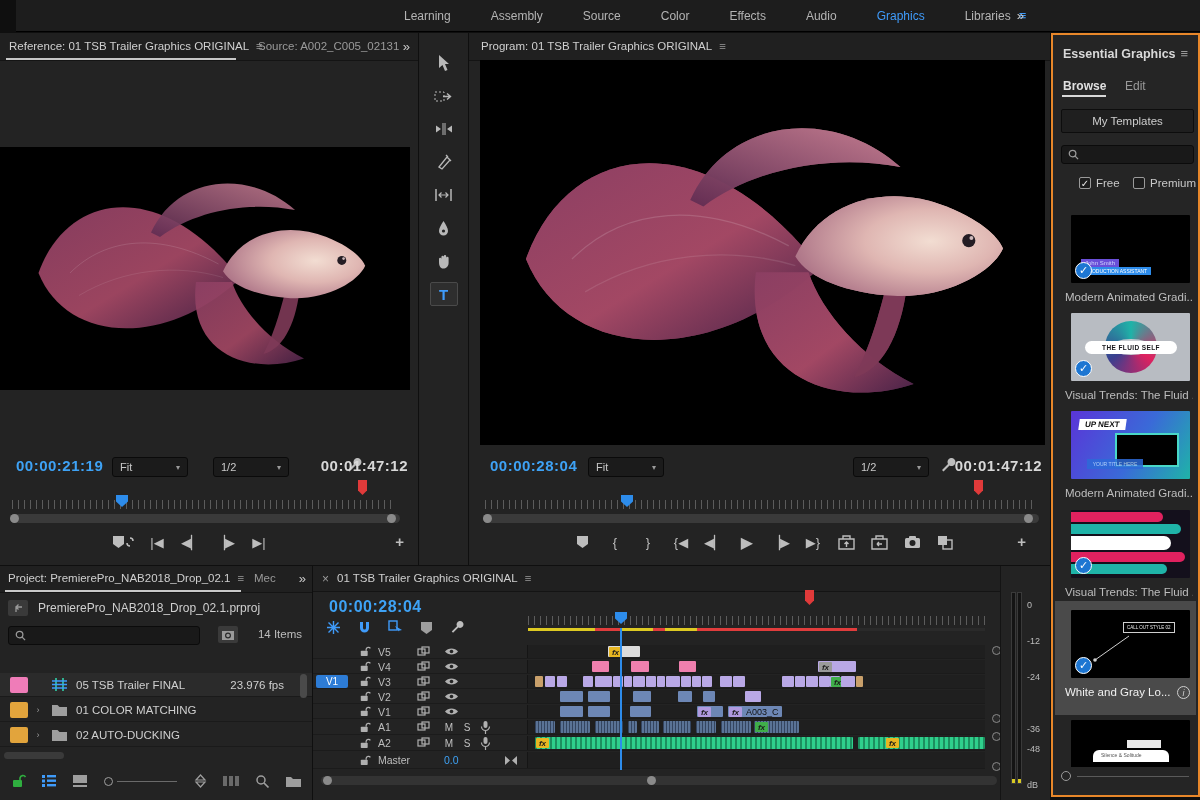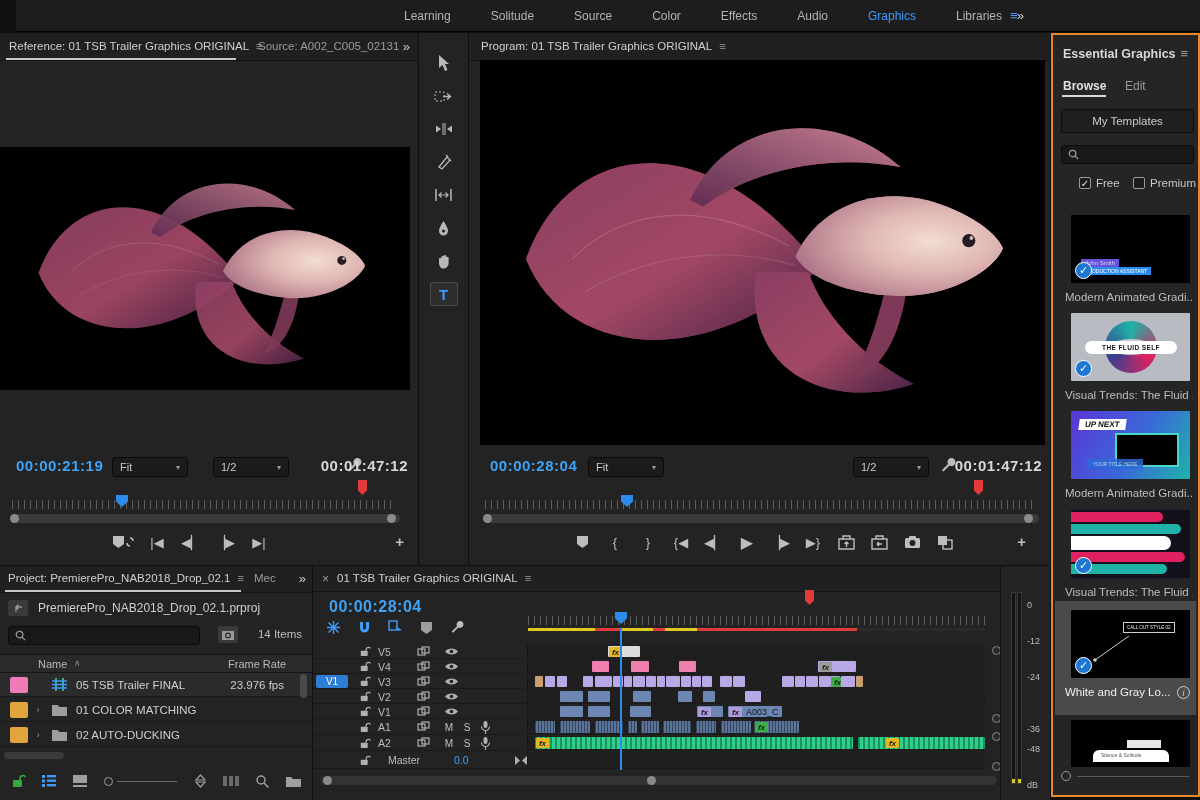--- a/index.html
+++ b/index.html
@@ -101,21 +101,21 @@
   svg{overflow:visible;}
 </style>
 </head>
 <body>
 
 <div class="app">
 
   <div class="abs topbar">
     <div class="ws-list" id="ws-list">
         <span class="ws-item">Learning</span>
-        <span class="ws-item">Solitude</span>
+        <span class="ws-item">Assembly</span>
         <span class="ws-item">Source</span>
         <span class="ws-item">Color</span>
         <span class="ws-item">Effects</span>
         <span class="ws-item">Audio</span>
         <span class="ws-item active">Graphics</span>
         <span class="ws-item">Libraries</span>
       </div>
     <span class="ws-menu" id="ws-menu">≡</span>
     <span class="ws-overflow">»</span>
   </div>
@@ -454,25 +454,20 @@
         </svg>
     </div>
     <span class="abs thc" style="left:218px;top:60px;width:20px;height:17px;background:#3a3a3a;border-radius:2px;">
       <svg width="12" height="11" viewBox="0 0 12 11">
           <rect x="0" y="2" width="12" height="9" fill="#9a9a9a"></rect>
           <circle cx="6" cy="6.5" r="2.4" fill="none" stroke="#2a2a2a" stroke-width="1.2"></circle>
         </svg>
     </span>
     <span class="abs" style="right:10px;top:62px;font-size:11.5px;color:#bdbdbd;">14 Items</span>
 
-    <div class="abs pj-colhead" style="left:0;top:88px;width:312px;height:19px;">
-      <span class="abs" style="left:38px;top:3px;">Name</span>
-      <span class="abs" style="left:74px;top:3px;color:#8a8a8a;font-size:9px;">∧</span>
-      <span class="abs" style="left:228px;top:3px;">Frame Rate</span>
-    </div>
 
     <div id="pj-rows" class="abs" style="left:0;top:107px;width:312px;height:76px;">
         <div class="pj-row" style="top: 0px; background: rgb(43, 43, 43);">
           <span class="chip" style="background: rgb(239, 124, 184);"></span>
           <span class="exp"></span>
           <span class="fico">
             <svg width="15" height="13" viewBox="0 0 15 13">
               <path d="M4,0 V13 M11,0 V13" stroke="#2fae8f" stroke-width="2"></path>
               <path d="M0,3 H15 M0,6.5 H15 M0,10 H15" stroke="#3f9bfa" stroke-width="1.6"></path>
             </svg>
@@ -867,21 +862,21 @@
         </div>
         <div class="tl-row audio" style="top: 108px; height: 17px;">
           <div class="tl-head">
             <span class="patch"></span>
             <span class="thc" style="width: 18px; margin-left: 8px;">
               <svg width="10" height="11" viewBox="0 0 13 14">
                 <rect x="1" y="6" width="9" height="7" rx="1" fill="#b0b0b0"></rect>
                 <path d="M8,6 V4 a3,3 0 0 1 5.5,-1" stroke="#b0b0b0" stroke-width="1.6" fill="none"></path>
               </svg>
             </span>
-            <span style="width: 36px; margin-left: 14px;">Master</span>
+            <span style="width: 36px; margin-left: 4px;">Master</span>
             <span style="margin-left: 30px; color: rgb(62, 162, 245); font-size: 10.5px;">0.0</span>
             <span class="thc" style="margin-left: 46px;">
               <svg width="12" height="9" viewBox="0 0 12 9">
                 <path d="M0,0 L5,4.5 L0,9 Z M12,0 L7,4.5 L12,9 Z" fill="#b0b0b0"></path>
               </svg>
             </span>
           </div>
           <div class="tl-clips"></div>
         </div>
       </div>

